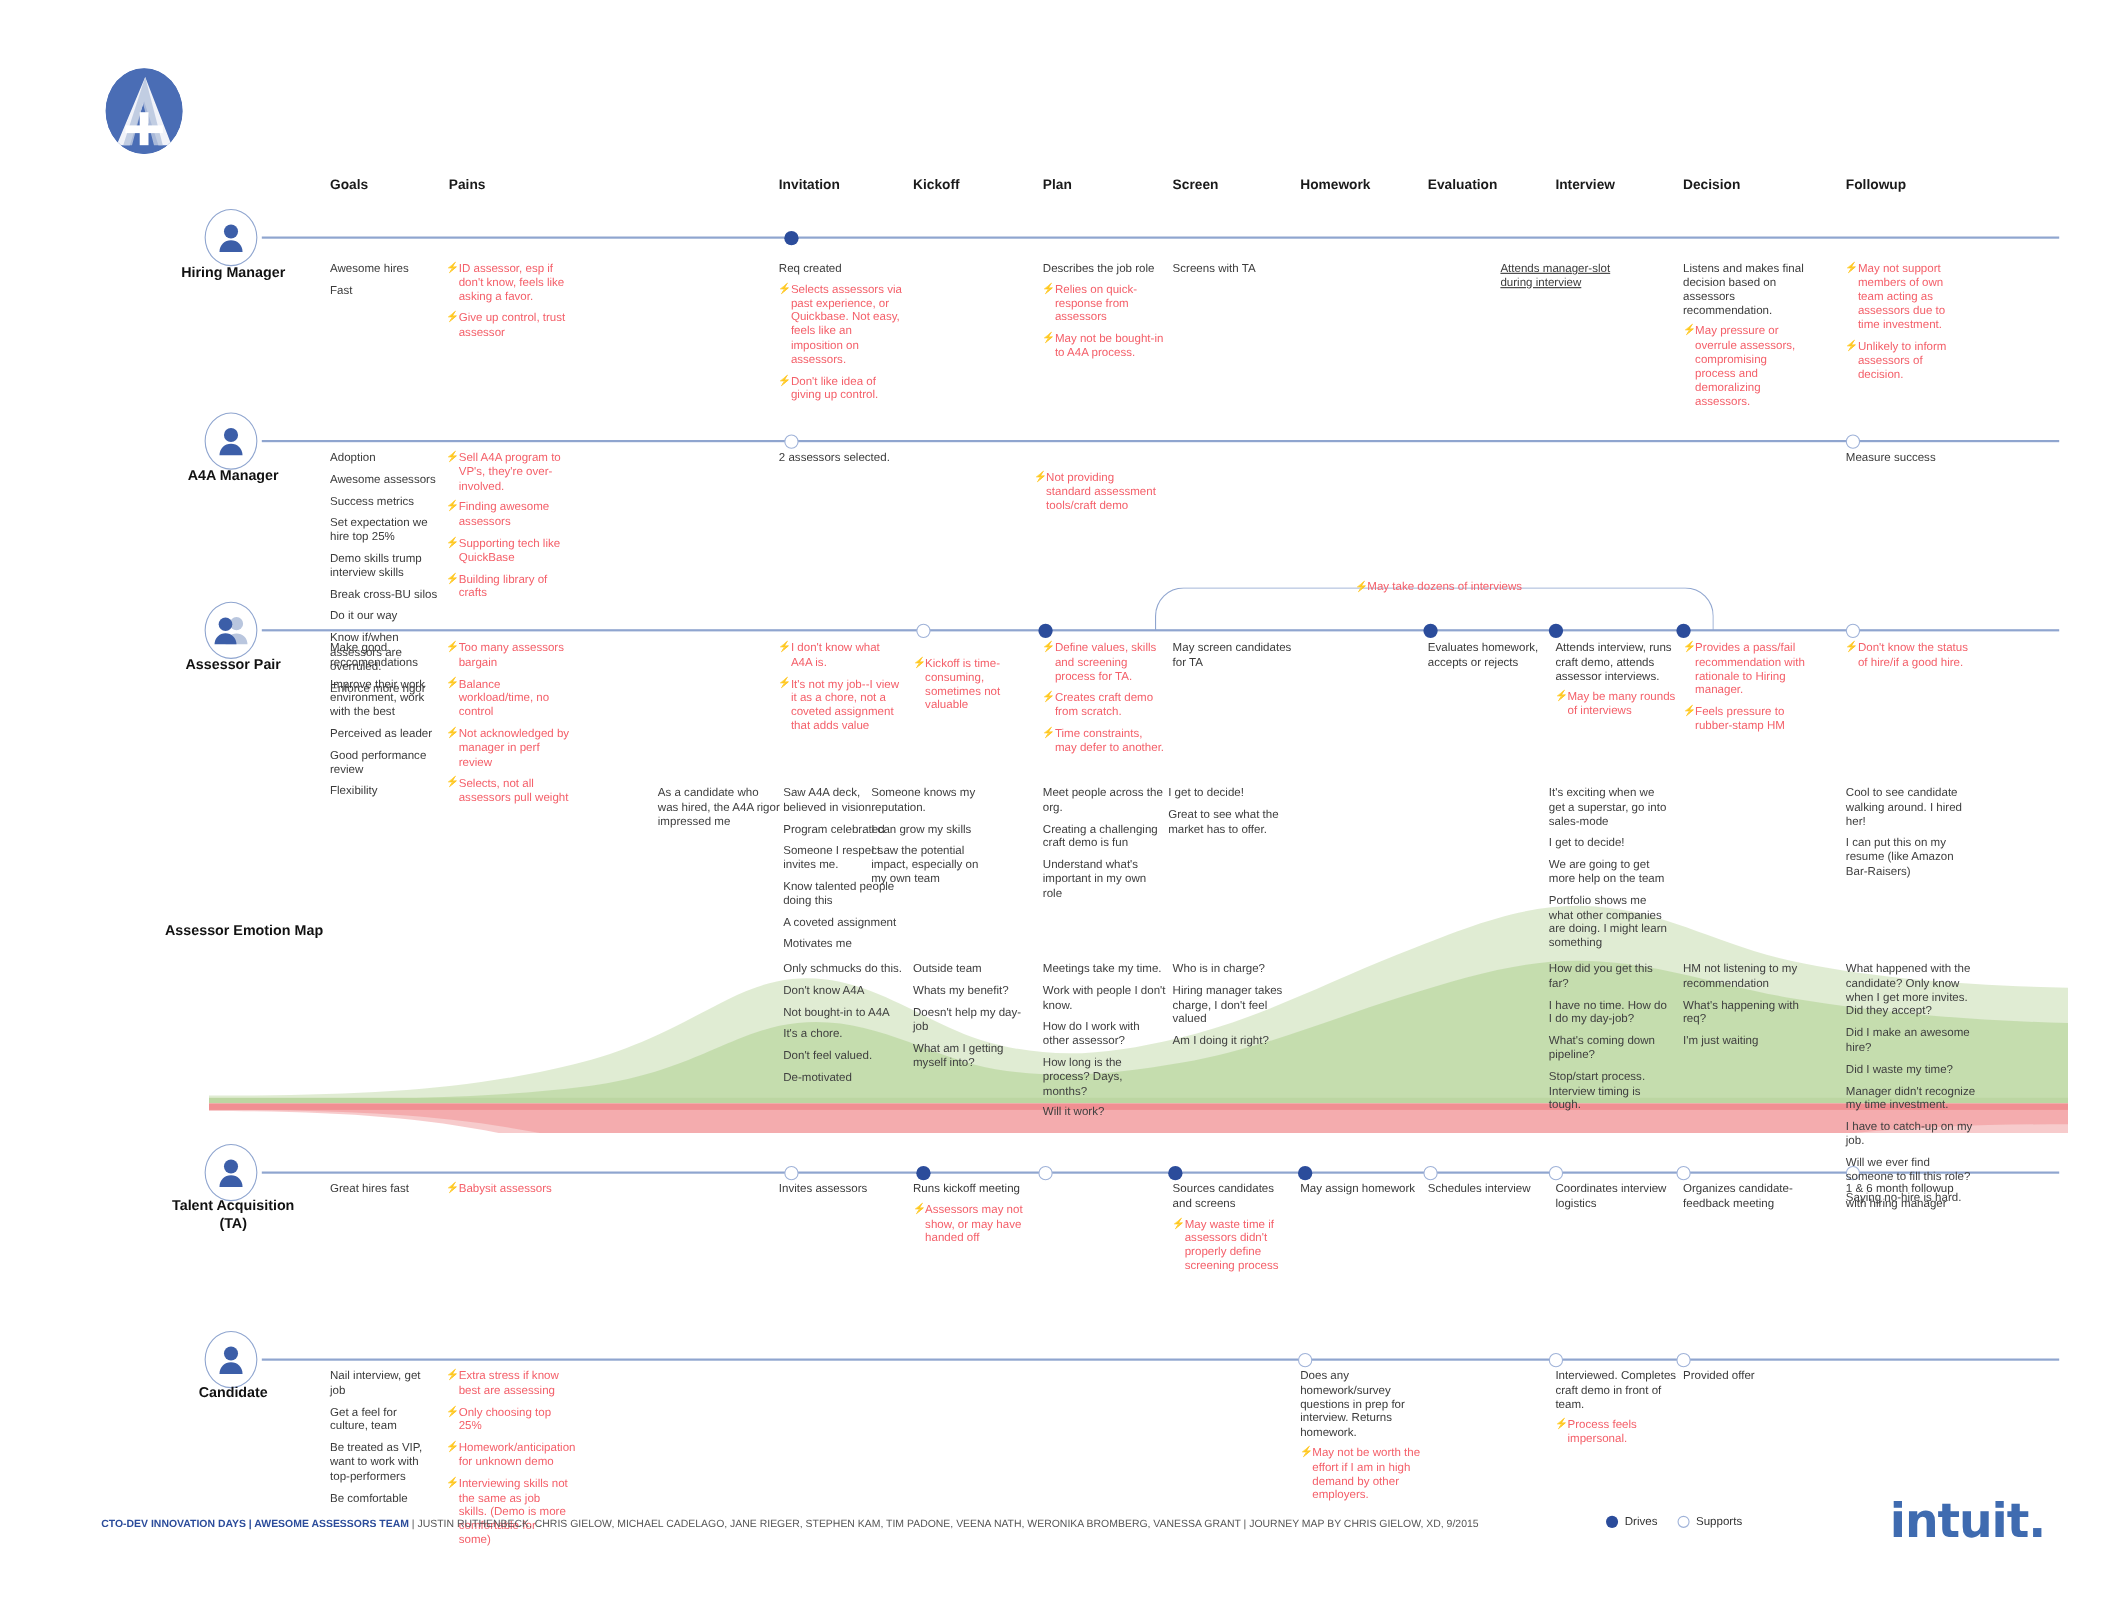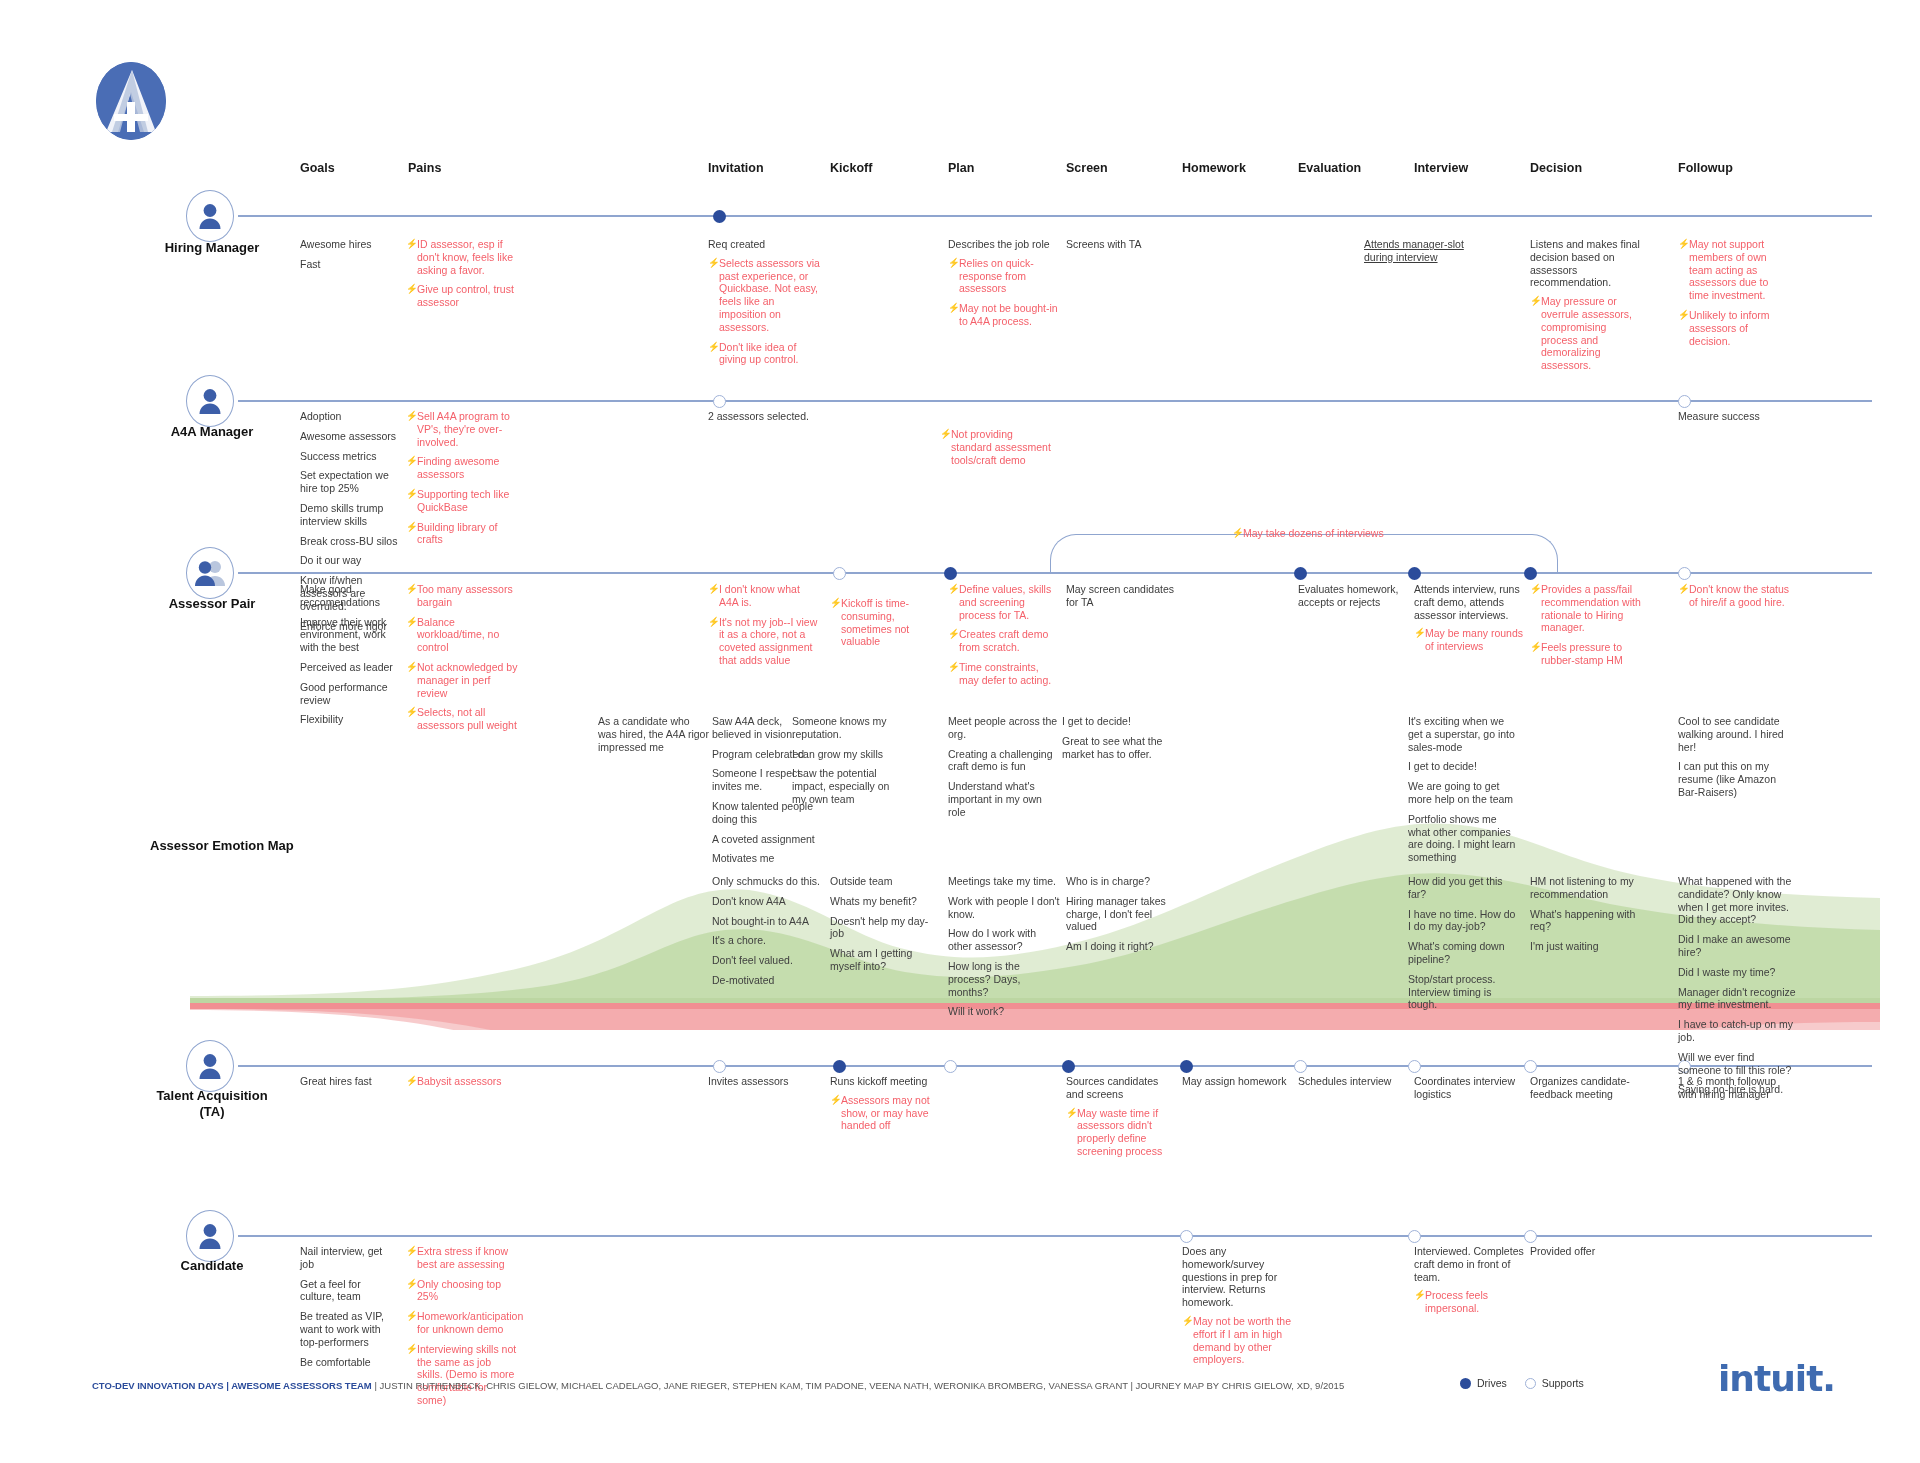--- a/index.html
+++ b/index.html
@@ -77,21 +77,21 @@
   .emotext .e{margin-bottom:7px;}
 
   
   .footer{position:absolute;left:92px;top:1380px;font-size:9.5px;color:#444;white-space:nowrap;}
   .footer b{color:#2b4c9b;font-weight:bold;}
   .footer .rest{color:#555;}
   .legend{position:absolute;top:1377px;left:1460px;display:flex;gap:18px;align-items:center;font-size:10.5px;color:#333;}
   .legend .lg{display:flex;align-items:center;gap:6px;}
   .dotf{width:11px;height:11px;border-radius:50%;background:#2b4c9b;display:inline-block;}
   .doto{width:11px;height:11px;border-radius:50%;background:#fff;border:1.5px solid #9fb2d8;display:inline-block;box-sizing:border-box;}
-  .intuit{position:absolute;left:1718px;top:1358px;font-size:36px;font-weight:bold;color:#3f6bb0;letter-spacing:-1px;font-family:"DejaVu Sans",sans-serif;}
+  .intuit{position:absolute;left:1718px;top:1358px;font-size:43px;font-weight:bold;color:#3f6bb0;letter-spacing:-1px;font-family:"DejaVu Sans",sans-serif;}
   .intuit .dot{color:#3f6bb0;}
 </style>
 </head>
 <body>
 
 <div class="page">
 
   <div class="hdr">
     <div class="logo-wrap">
       <div class="logo-oval">
@@ -244,21 +244,21 @@
         </div>
         <div class="act" style="left: 830px; top: 583px; width: 112px; margin-top: 14px;">
           <div class="pain" style="position: relative; margin-top: 0px;">
             <div class="p">Kickoff is time-consuming, sometimes not valuable</div>
           </div>
         </div>
         <div class="act" style="left: 948px; top: 583px; width: 112px;">
           <div class="pain" style="position: relative; margin-top: 0px;">
             <div class="p">Define values, skills and screening process for TA.</div>
             <div class="p">Creates craft demo from scratch.</div>
-            <div class="p">Time constraints, may defer to acting.</div>
+            <div class="p">Time constraints, may defer to another.</div>
           </div>
         </div>
         <div class="act" style="left: 1066px; top: 583px; width: 112px;">
           <div class="a">May screen candidates for TA</div>
         </div>
         <div class="act" style="left: 1298px; top: 583px; width: 112px;">
           <div class="a">Evaluates homework, accepts or rejects</div>
         </div>
         <div class="act" style="left: 1414px; top: 583px; width: 112px;">
           <div class="a">Attends interview, runs craft demo, attends assessor interviews.</div>

